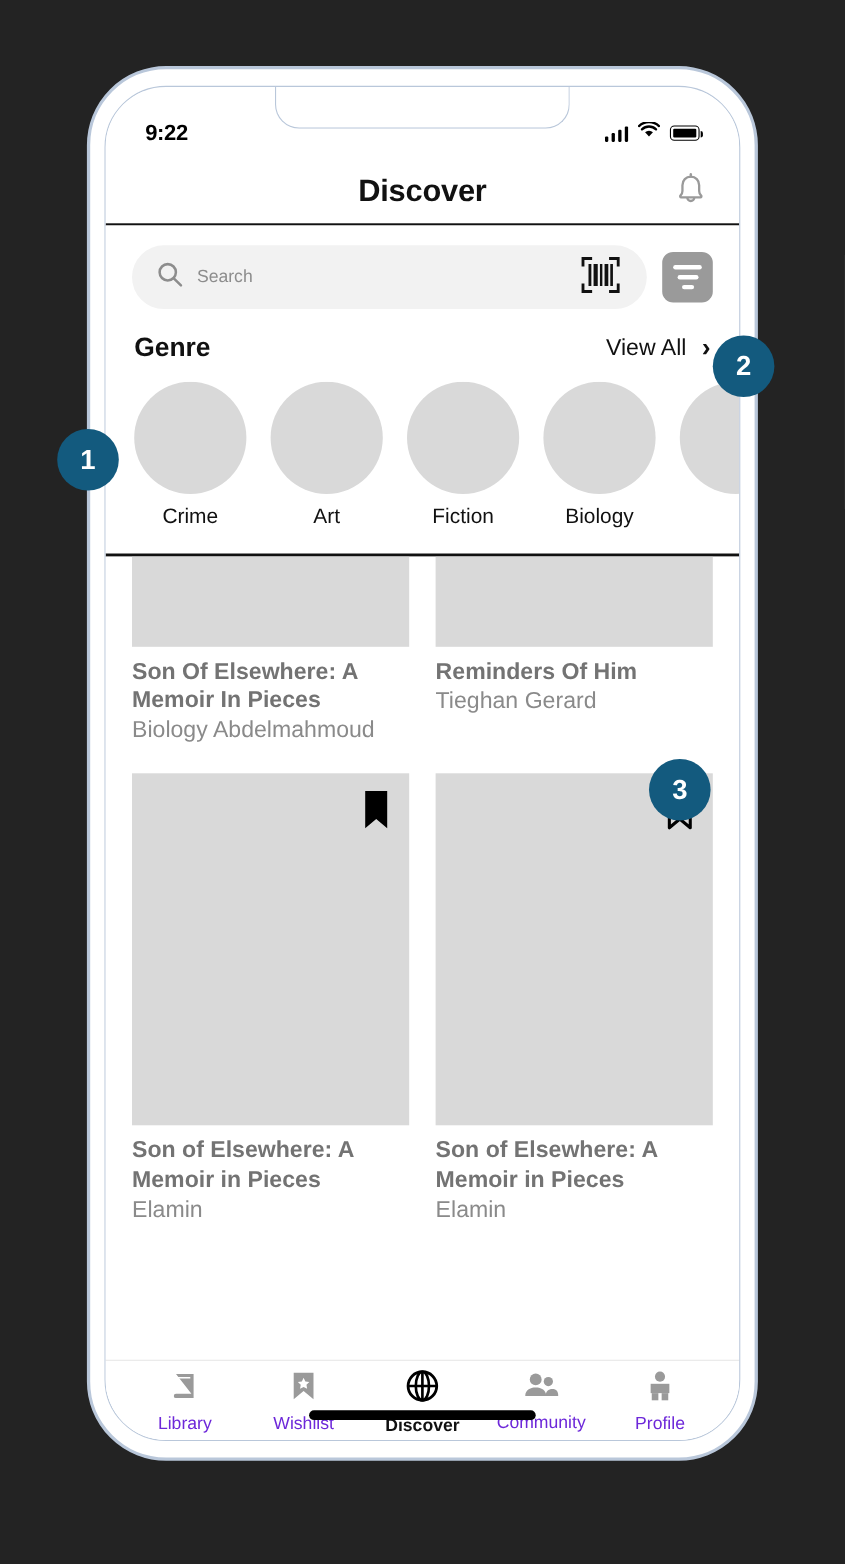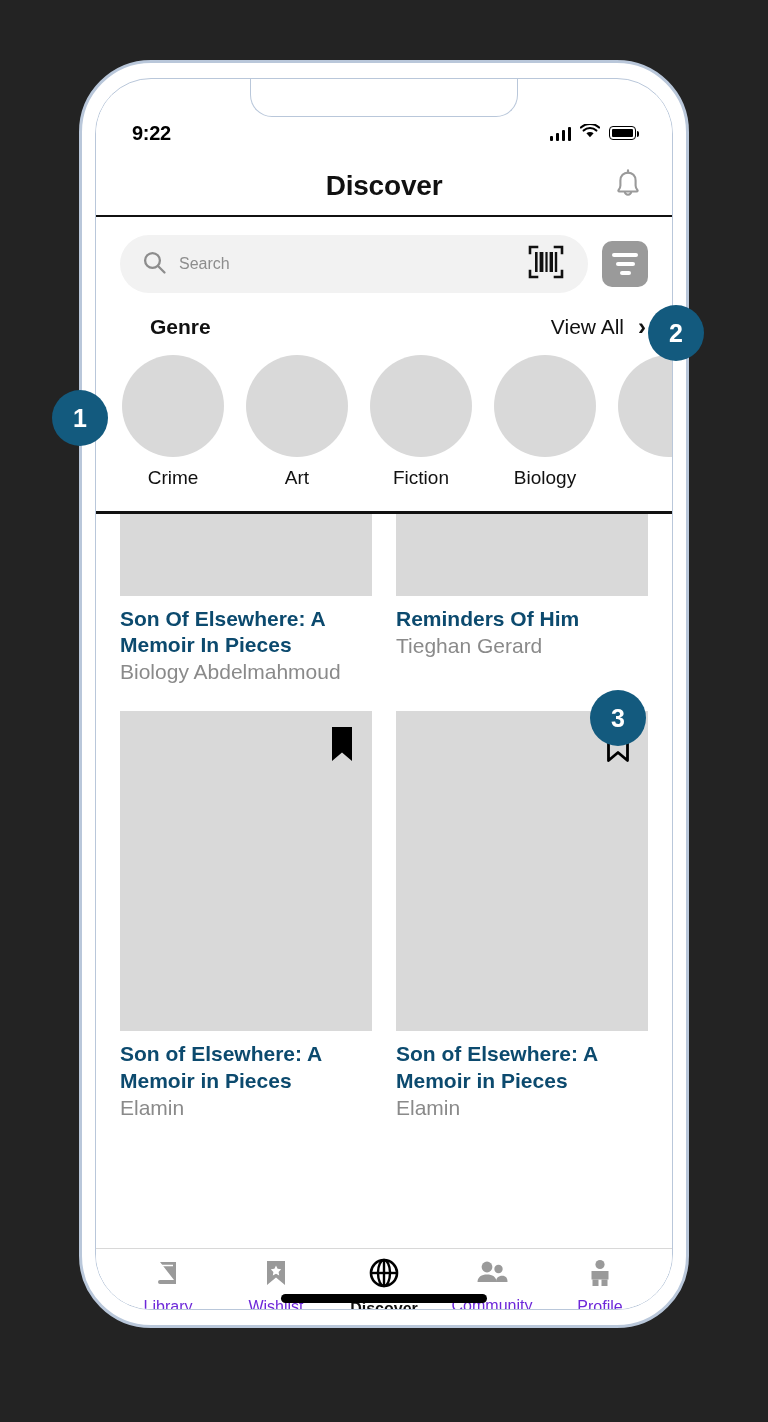--- a/index.html
+++ b/index.html
@@ -21,21 +21,21 @@
   }
   .phone-inner {
     position: absolute; left: 95px; top: 78px;
     width: 578px; height: 1232px;
     background: #ffffff;
     border: 1.5px solid #b9c7da;
     border-radius: 56px;
     overflow: hidden;
   }
   .screen {
-    position: absolute; left: 0; top: 16px;
+    position: absolute; left: 0; top: 4px;
     width: 100%; height: 100%;
     background: #ffffff;
     display: flex; flex-direction: column;
   }
 
   
   .notch {
     position: absolute; left: 50%; top: -2px; transform: translateX(-50%);
     width: 268px; height: 40px;
     border: 1.5px solid #b9c7da;
@@ -104,21 +104,21 @@
   }
   .filter-btn span { display:block; height: 4px; background:#fff; border-radius:2px; }
   .filter-btn span:nth-child(1){ width: 26px; }
   .filter-btn span:nth-child(2){ width: 19px; }
   .filter-btn span:nth-child(3){ width: 11px; }
 
   .genre-head {
     display: flex; align-items: center; justify-content: space-between;
     padding: 0 26px; margin-bottom: 16px;
   }
-  .genre-title { font-size: 21px; font-weight: bold; color: #111; margin-left: 28px; }
+  .genre-title { font-size: 24px; font-weight: bold; color: #111; }
   .viewall { display: flex; align-items: center; gap: 14px; text-align: center; }
   .viewall .lbl { font-size: 21px; color: #111; }
   .chev { font-size: 24px; color: #111; font-weight: bold; line-height: 1; }
 
   .genre-strip {
     display: flex; gap: 22px; padding-left: 26px; overflow: hidden;
   }
   .genre-item { flex: 0 0 auto; width: 102px; text-align: center; }
   .genre-circle { width: 102px; height: 102px; border-radius: 50%; background: #d9d9d9; }
   .genre-label { margin-top: 10px; font-size: 19px; color: #111; }
@@ -131,21 +131,21 @@
     display: grid; grid-template-columns: 1fr 1fr; gap: 0 24px;
     padding: 0 24px;
   }
   .cell { position: relative; }
   .cover {
     width: 100%; background: #d9d9d9; position: relative;
   }
   .cover.clipped { height: 82px; }
   .cover.full { height: 320px; }
   .bk-title {
-    margin-top: 10px; font-size: 21px; font-weight: bold; color: #0c4a6e; line-height: 1.25;
+    margin-top: 10px; font-size: 21px; font-weight: bold; color: #737373; line-height: 1.25;
   }
   .bk-author { font-size: 21px; color: #8a8a8a; line-height: 1.3; }
   .bookmark {
     position: absolute; right: 16px; top: 14px;
   }
 
   .tabrule { height: 1.5px; background: #d8d8d8; }
 
   
   .tabbar {

